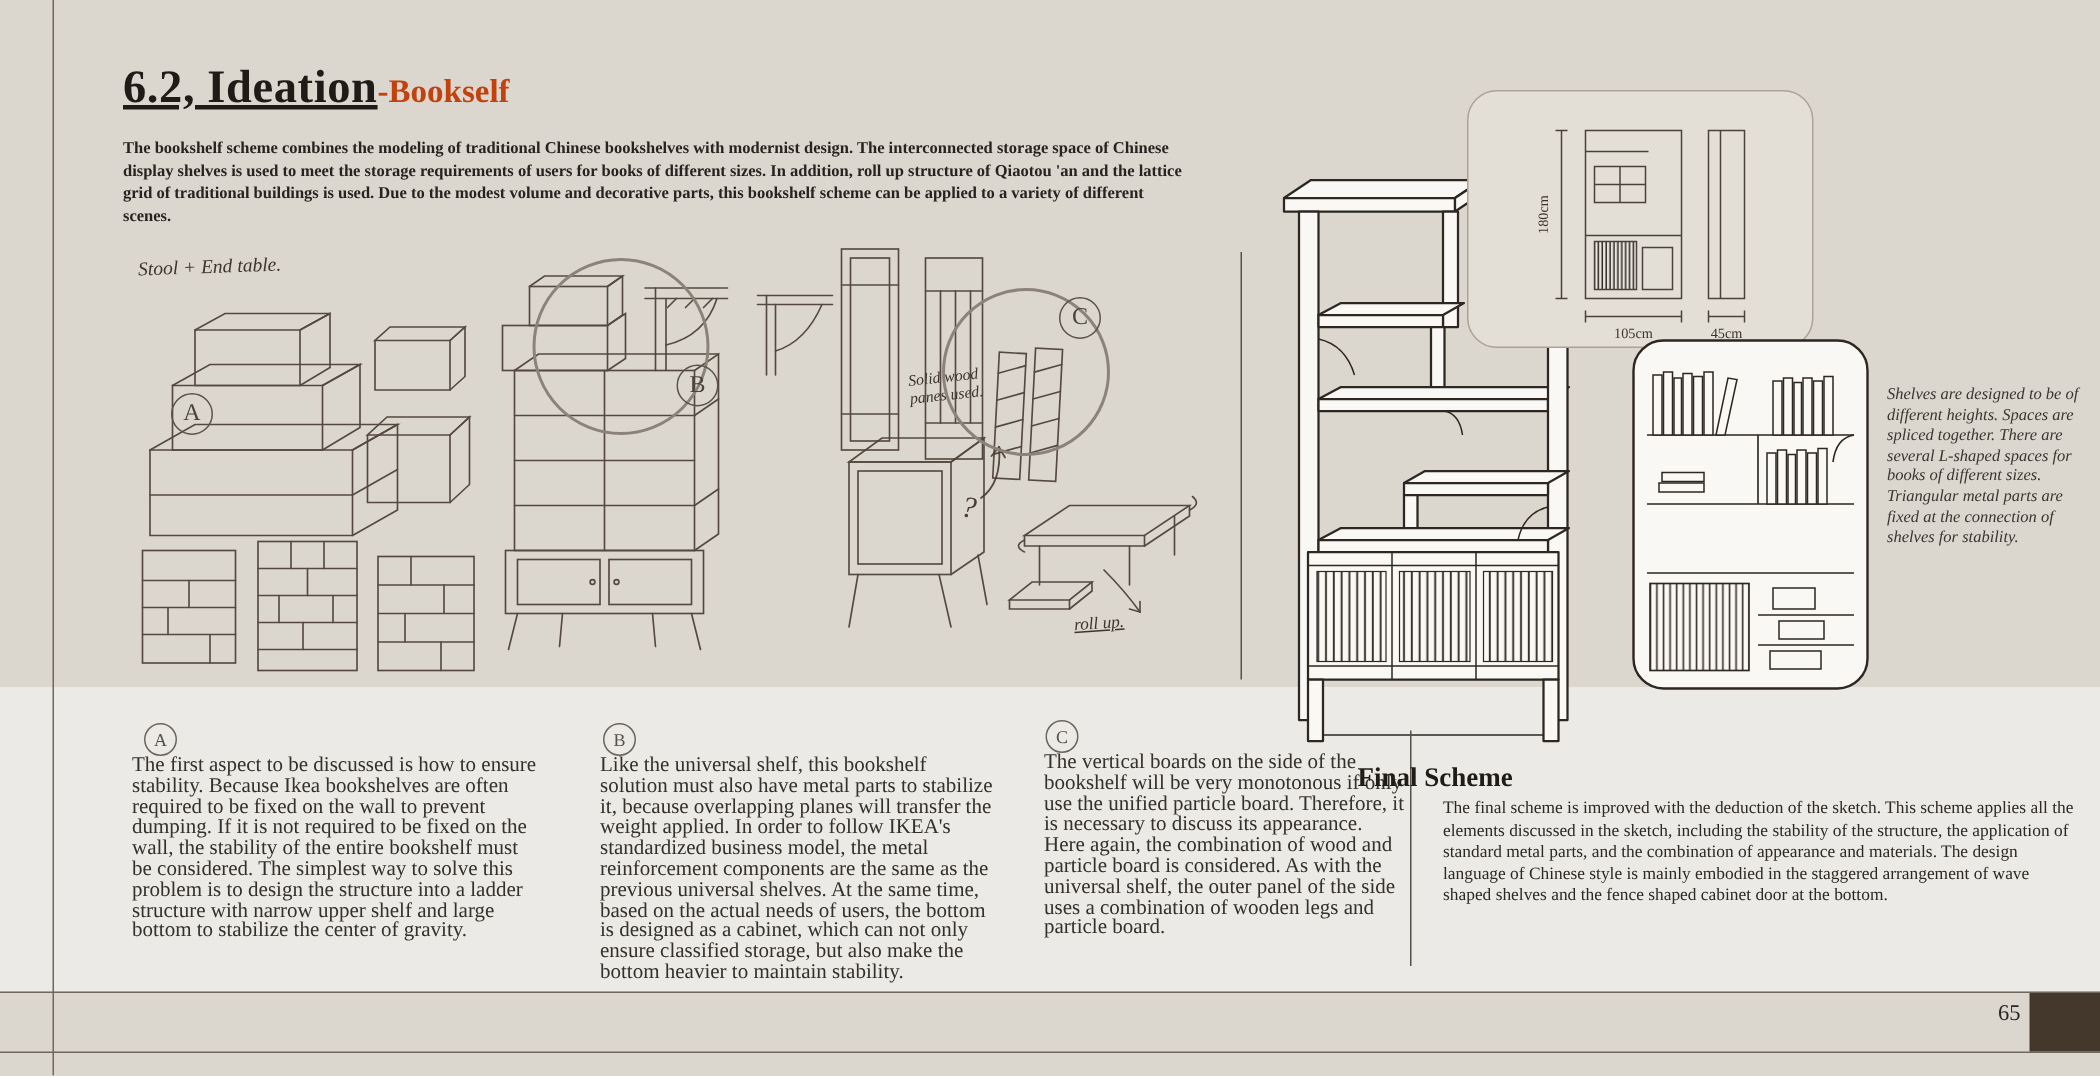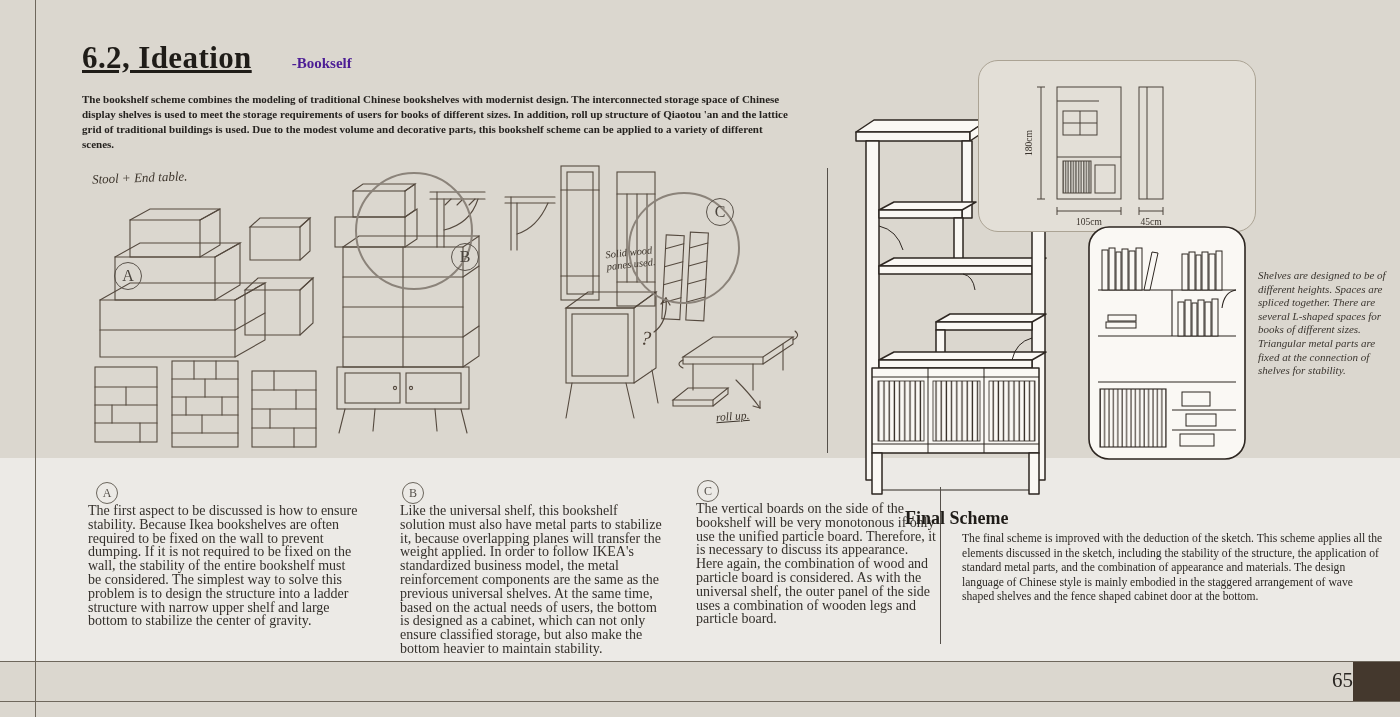--- a/index.html
+++ b/index.html
@@ -9,44 +9,44 @@
     background:#dbd7cf;
     font-family:"Liberation Serif","DejaVu Serif",serif;
     color:#2a2622;
     overflow:hidden;
   }
   .abs { position:absolute; }
   .band-mid { left:0; top:458px; width:1400px; height:203px; background:#eceae6; }
   .vline { width:1px; background:#6e675c; }
   .hline { height:1px; background:#6e675c; }
   .title { font-size:31px; font-weight:bold; letter-spacing:.4px; color:#1f1c18;text-decoration:underline; }
-  .subtitle { font-size:15px; font-weight:bold; color:#4c1d95;margin-left:40px; }
+  .subtitle { font-size:22px; font-weight:bold; color:#c2410c; }
   .intro { width:714px; font-size:11px; line-height:15px; font-weight:600; color:#262320; }
   .hand { font-style:italic; color:#3d352c; }
   .clet {
     border:1.6px solid #5a534b; border-radius:50%;
     display:flex; align-items:center; justify-content:center;
     color:#4a443d; font-size:16px;
   }
   .clet-sm {
     border:1.1px solid #6b665d; border-radius:50%;
     display:flex; align-items:center; justify-content:center;
     color:#55504a; font-size:12px;
   }
   .bigcircle { border:2px solid #8b837a; border-radius:50%; }
   .para { font-size:14px; line-height:13.8px; color:#34302b; }
   .fs-head { font-size:18px; font-weight:bold; color:#1f1c18; }
   .fs-text { width:425px; font-size:11.6px; line-height:14.6px; color:#2c2824; }
-  .annot { width:140px; font-size:11px; line-height:13.6px; font-style:italic; color:#3a352f;margin-top:12px; }
+  .annot { width:140px; font-size:11px; line-height:13.6px; font-style:italic; color:#3a352f; }
   .dims-panel {
     background:#e3dfd7; border:1px solid #aba394;
     border-radius:20px;
   }
   svg.sketch { overflow:visible; }
-  .pageno { font-size:21px; color:#2a2622; }
+  .pageno { font-size:15px; color:#2a2622; }
   .corner-block { background:#44382d; }
 </style>
 </head>
 <body>
 
 <div class="abs band-mid"></div>
 <div class="abs vline" style="left:35px; top:0; height:717px;"></div>
 <div class="abs hline" style="left:0; top:661px; width:1400px;"></div>
 <div class="abs hline" style="left:0; top:701px; width:1400px;"></div>
 <div class="abs corner-block" style="left:1353px; top:662px; width:47px; height:39px;"></div>
@@ -276,21 +276,21 @@
     <path d="M127 176 q10 2 12 16"></path>
     <path d="M196 240 q-16 4 -20 22"></path>
   </g>
   <g stroke="#2d2621" stroke-width="0.8">
     <rect x="42" y="283" width="46" height="60" fill="url(#slatsA)"></rect>
     <rect x="97" y="283" width="47" height="60" fill="url(#slatsA)"></rect>
     <rect x="153" y="283" width="46" height="60" fill="url(#slatsA)"></rect>
   </g>
 </svg>
 
-<div class="abs dims-panel" style="left:978px; top:60px; width:278px; height:172px;">
+<div class="abs dims-panel" style="left:978px; top:60px; width:231px; height:172px;">
   <svg width="245" height="172" viewBox="0 0 245 172">
     <defs>
       <pattern id="hatchC" width="2.6" height="4" patternUnits="userSpaceOnUse">
         <rect width="2.6" height="4" fill="#e9e5de"></rect>
         <line x1="0.8" y1="0" x2="0.8" y2="4" stroke="#2f2a24" stroke-width="1"></line>
       </pattern>
     </defs>
     <g stroke="#4a423a" stroke-width="1" fill="none">
       <rect x="78" y="26" width="64" height="112"></rect>
       <line x1="78" y1="40" x2="120" y2="40"></line>

